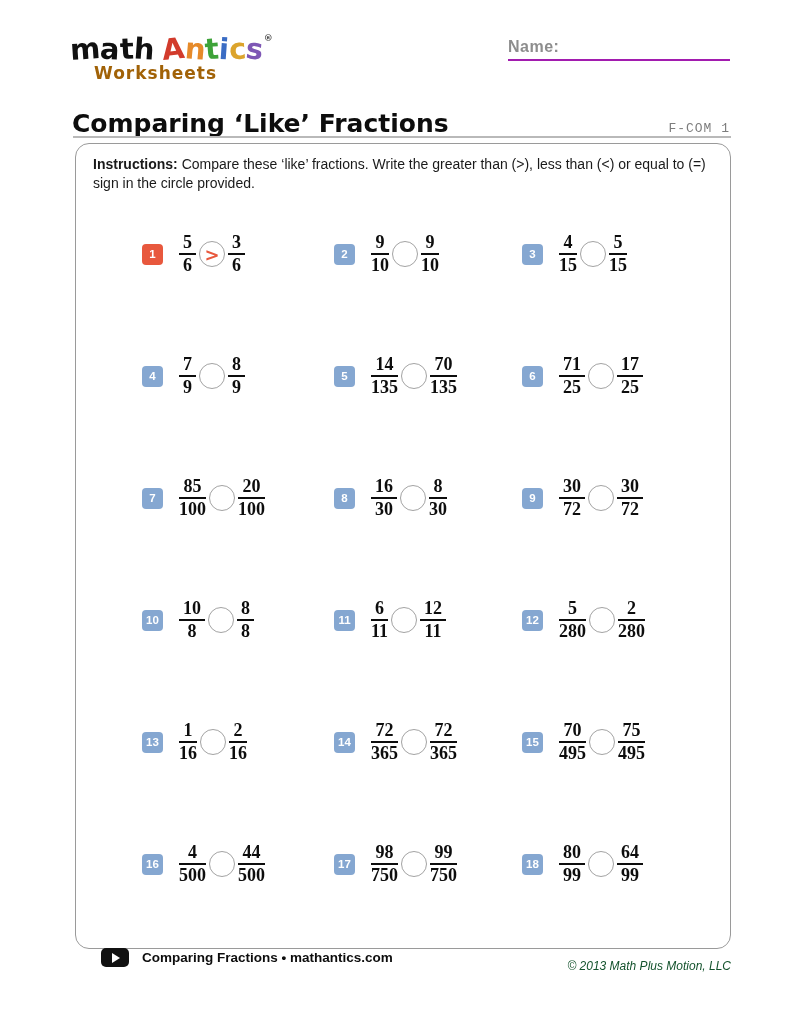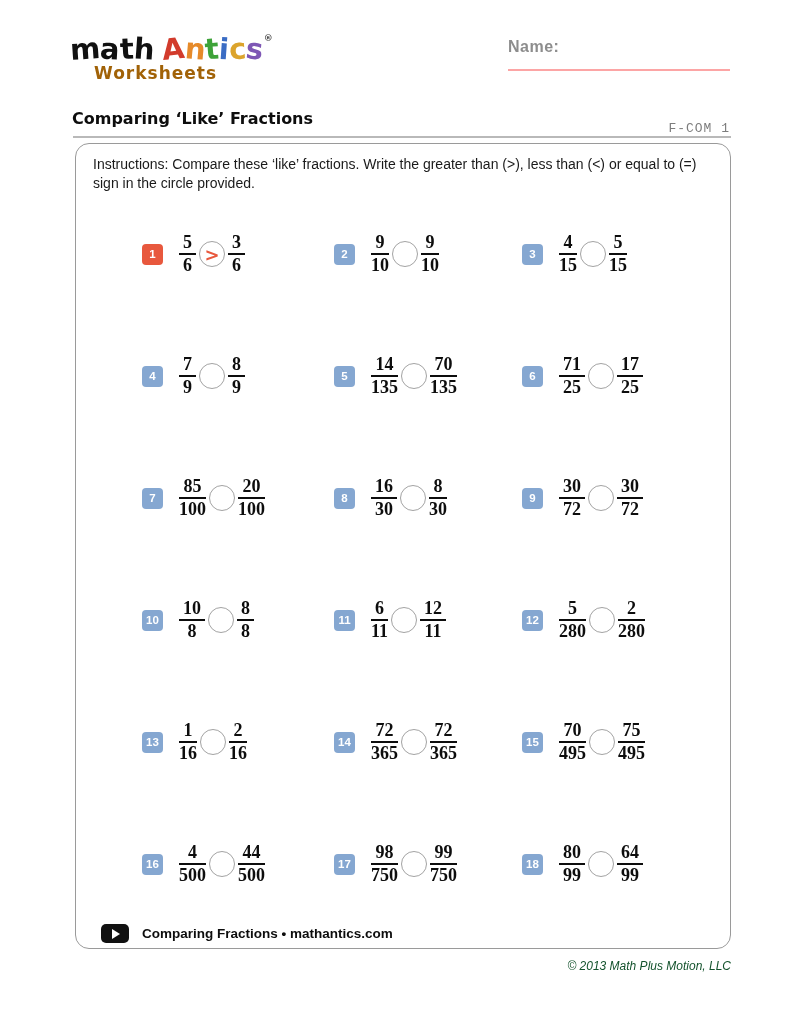--- a/index.html
+++ b/index.html
@@ -23,33 +23,33 @@
   .logo-w2 .lt:nth-child(2){ transform:rotate(5deg); }
   .logo-w2 .lt:nth-child(3){ transform:rotate(-5deg); }
   .logo-w2 .lt:nth-child(4){ transform:rotate(4deg); }
   .logo-w2 .lt:nth-child(5){ transform:rotate(-4deg); }
   .logo-w2 .lt:nth-child(6){ transform:rotate(6deg); }
   .logo-reg { font-size:9px; vertical-align:18px; color:#444; font-weight:bold; }
   .logo-sub { font-family:"DejaVu Sans", sans-serif; font-weight:bold; font-size:17px; color:#a16207; margin:-1px 0 0 24px; letter-spacing:1px; }
 
   
   .fields { position:absolute; left:508px; top:38px; width:222px; }
-  .field { border-bottom:2px solid #fca5a5; padding-bottom:13px; margin-bottom:11px; }
+  .field { border-bottom:2px solid #a21caf; padding-bottom:3px; margin-bottom:11px; }
   .field-label { color:#8d8d8d; font-weight:bold; font-size:16px; letter-spacing:0.5px; }
 
   
-  .page-title { position:absolute; left:72px; top:109px; font-family:"DejaVu Sans", sans-serif; font-weight:bold; font-size:16px; color:#0d0d0d; }
+  .page-title { position:absolute; left:72px; top:109px; font-family:"DejaVu Sans", sans-serif; font-weight:bold; font-size:25px; color:#0d0d0d; }
   .doc-code  { position:absolute; right:61px; top:121px; font-family:"Liberation Mono", monospace; font-size:13px; color:#7d7d7d; letter-spacing:1px;margin-left:27px; }
   .title-rule { position:absolute; left:73px; top:136px; width:658px; border-top:2px solid #b9b9b9; }
 
   
   .sheet { position:absolute; left:75px; top:143px; width:656px; height:806px;
            border:1.5px solid #9a9a9a; border-radius:14px; background:#fff; }
   .instructions { margin:11px 18px 0 17px; font-size:14px; line-height:1.35; color:#1a1a1a; }
-  .instructions .ilabel { font-weight:normal; }
+  .instructions .ilabel { font-weight:bold; }
 
   
   .problems { position:absolute; left:0; top:49px; width:100%;
               display:grid; grid-template-columns:192px 188px 188px;
               grid-auto-rows:122px; align-items:center; padding-left:66px; }
   .problem { display:flex; align-items:center; }
   .badge { width:21px; height:21px; border-radius:4px; background:#85a7d1;
            color:#fff; font-size:11.5px; font-weight:bold;
            display:flex; align-items:center; justify-content:center;
            margin-right:16px; flex-shrink:0; }
@@ -57,21 +57,21 @@
   .frac { text-align:center; font-family:"Liberation Serif", serif; font-weight:bold;
           font-size:18px; line-height:1.08; color:#0d0d0d; }
   .frac .fn { display:block; border-bottom:2px solid #0d0d0d; padding:0 4px 1px; }
   .frac .fd { display:block; padding-top:1px; }
   .ans { width:26px; height:26px; border:1.5px solid #a3a3a3; border-radius:50%;
          margin:0 3px; flex-shrink:0; display:flex; align-items:center; justify-content:center;
          color:#e8583d; font-family:"DejaVu Sans", sans-serif; font-weight:bold; font-size:18px;
          background:#fff; }
 
   
-  .footer-left { position:absolute; left:78px; top:924px; display:flex; align-items:center;padding-left:23px; }
+  .footer-left { position:absolute; left:78px; top:948px; display:flex; align-items:center;padding-left:23px; }
   .play { width:28px; height:19px; background:#111; border-radius:5px;
           display:flex; align-items:center; justify-content:center; margin-right:13px; }
   .play-tri { width:0; height:0; border-left:8px solid #fff;
               border-top:5px solid transparent; border-bottom:5px solid transparent; margin-left:2px; }
   .footer-title { font-weight:bold; font-size:13.5px; color:#0d0d0d; }
   .copyright { position:absolute; right:60px; top:959px; font-style:italic; font-size:12px; color:#14532d; }
 </style>
 </head>
 <body>
 

